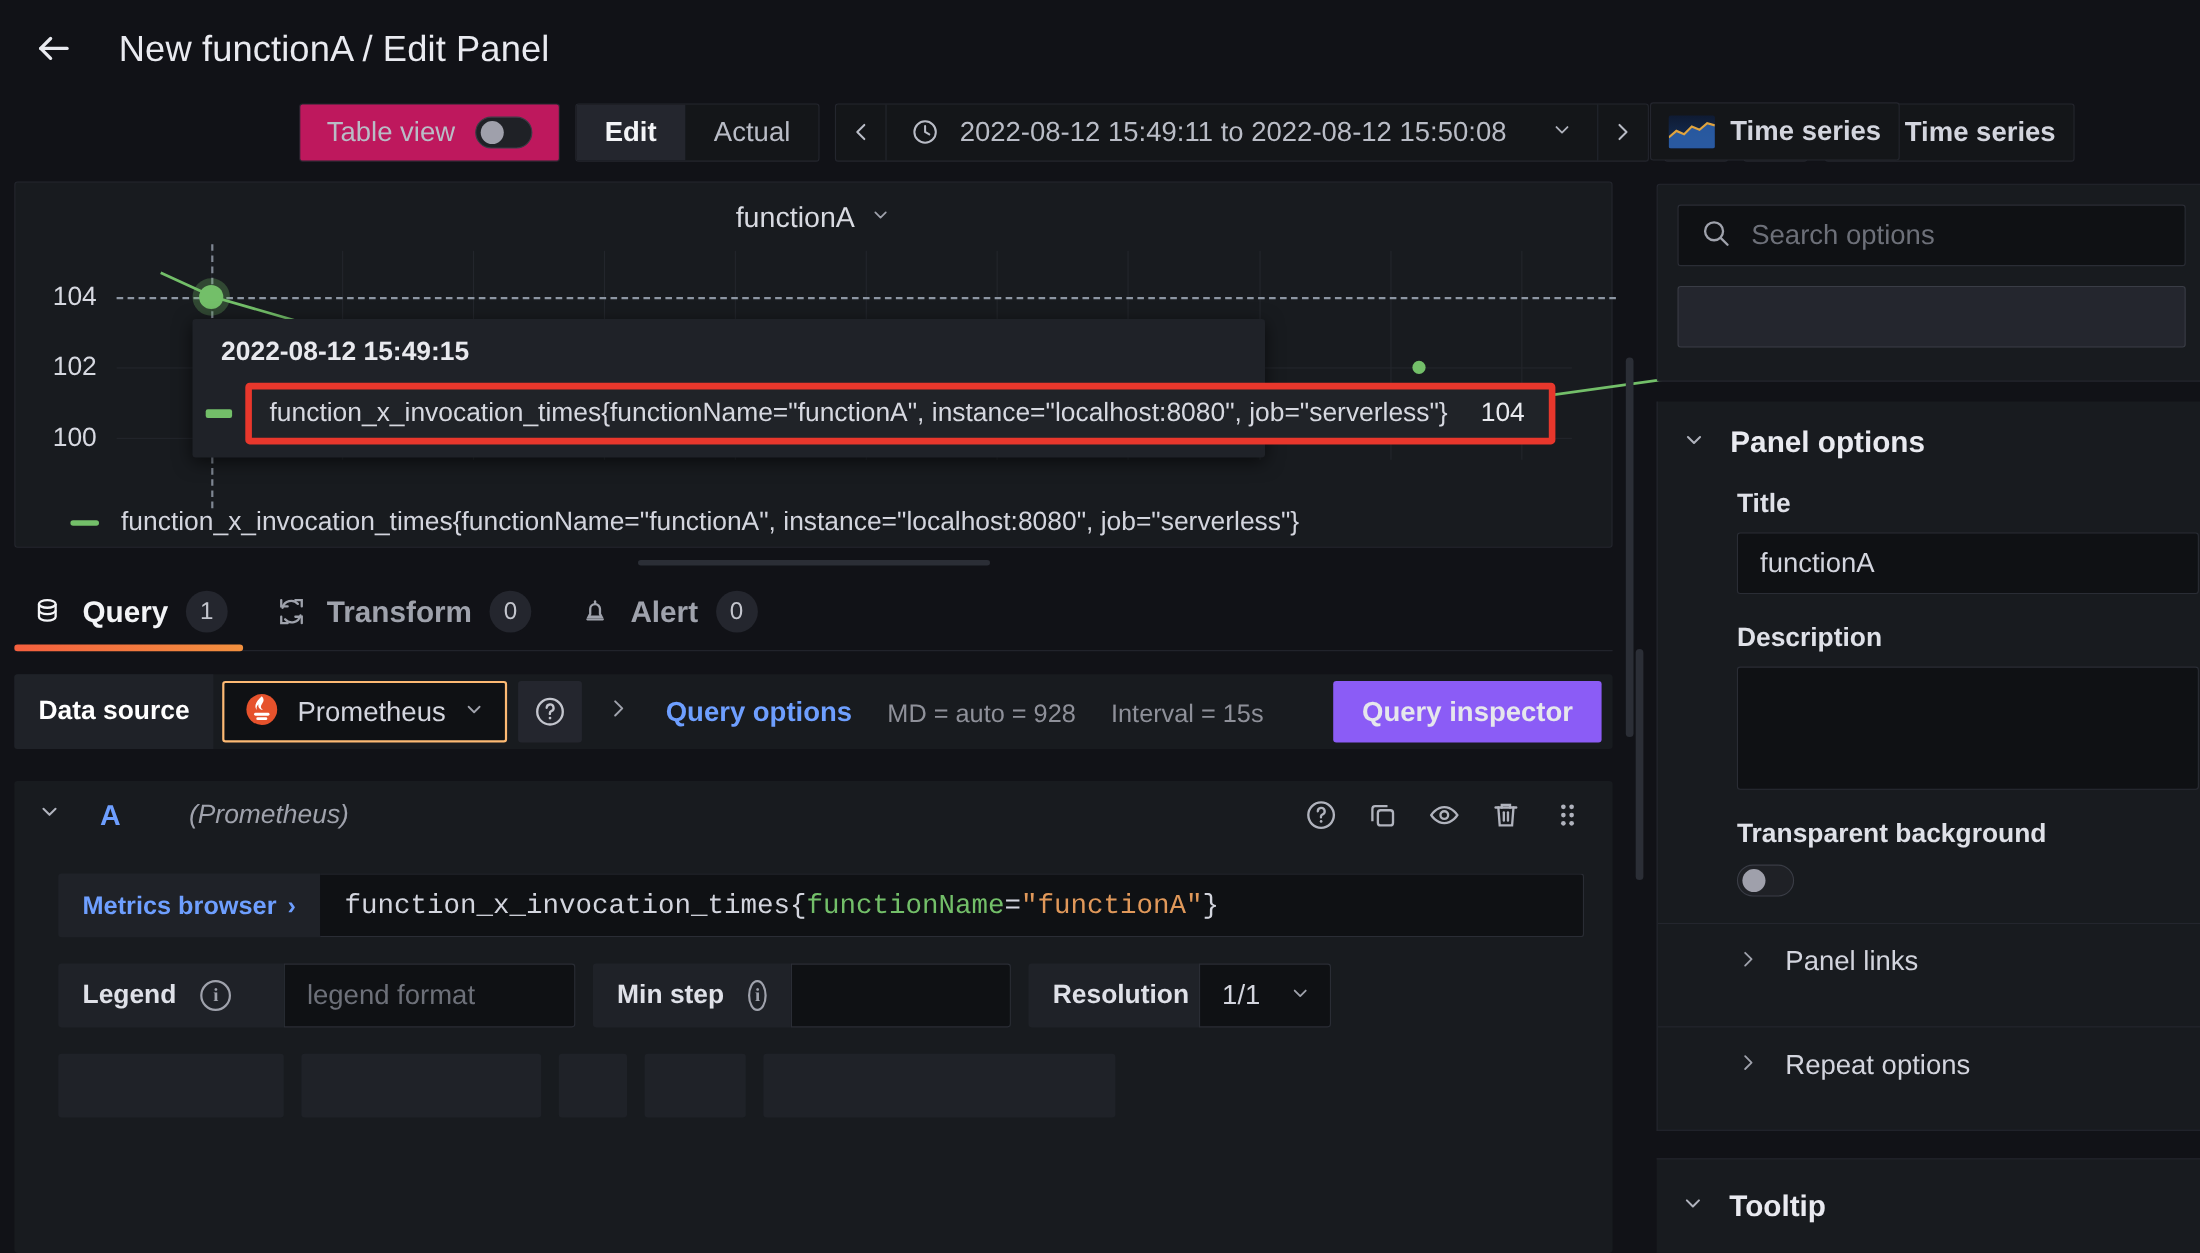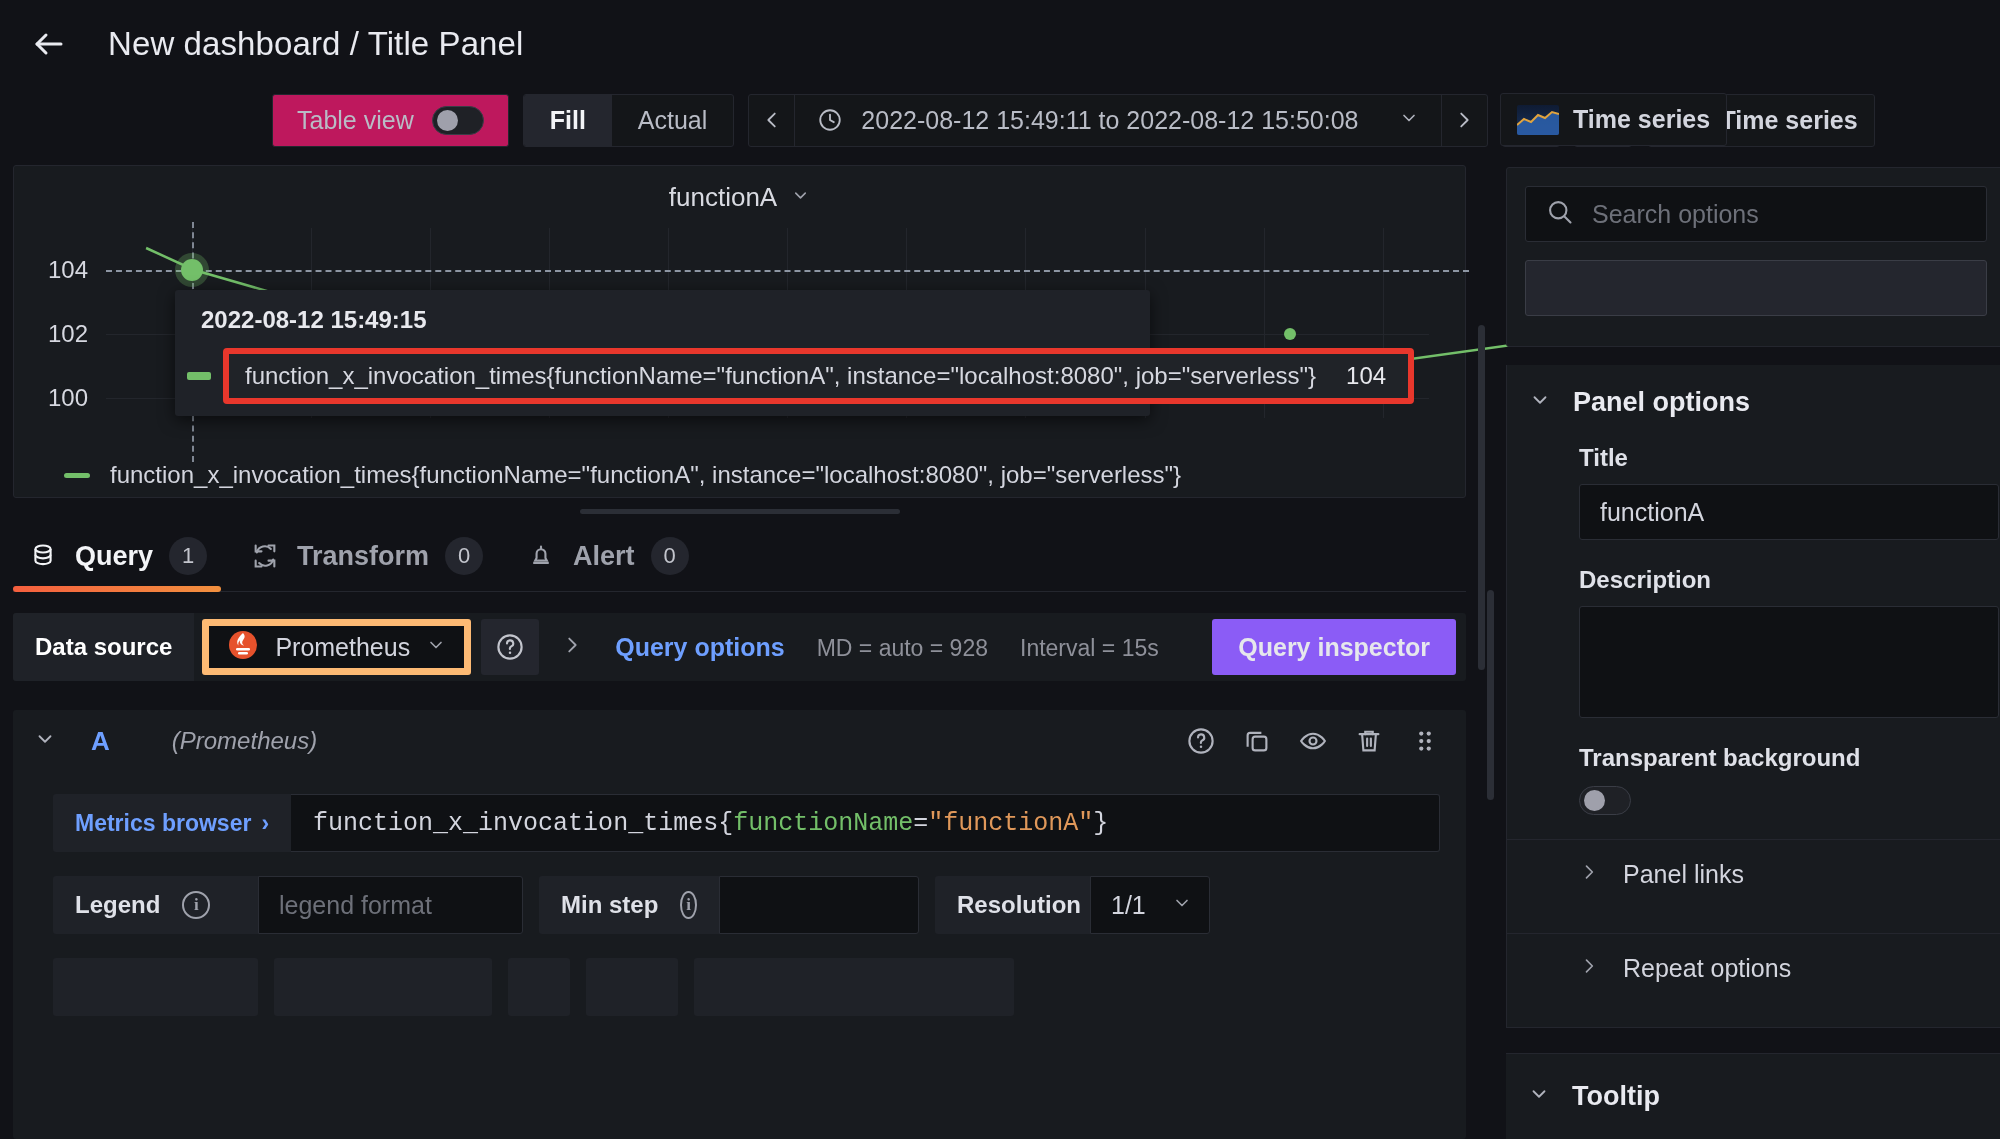--- a/index.html
+++ b/index.html
@@ -88,21 +88,21 @@
   .tab { display: flex; align-items: center; gap: 16px; padding: 0 28px 16px 14px; position: relative; cursor: pointer; }
   .tab .tab-label { font-size: 27px; color: #9fa2ac; font-weight: 600; }
   .tab.active .tab-label { color: #f3f4f7; }
   .tab .badge { min-width: 38px; height: 38px; padding: 0 10px; border-radius: 19px; background: #24262e; color: #c3c5cd; font-size: 22px; display: flex; align-items: center; justify-content: center; }
   .tab.active::after { content: ""; position: absolute; left: 0; right: 14px; bottom: -1px; height: 6px; border-radius: 3px; background: linear-gradient(90deg, #f55f3e, #f2903f); }
   .tab .tico { width: 32px; height: 32px; display: flex; align-items: center; justify-content: center; }
 
   
   .qbar { position: absolute; left: 13px; top: 613px; width: 1453px; height: 68px; background: #181b1f; border-radius: 3px; display: flex; align-items: center; }
   .ds-label { height: 100%; display: flex; align-items: center; padding: 0 22px; font-size: 24px; color: #ffffff; font-weight: 600; background: #1f2228; border-radius: 3px 0 0 3px; }
-  .ds-picker { margin-left: 8px; height: 56px; min-width: 245px; border: 7px solid #fdba74; border-radius: 3px; background: #0f1114; display: flex; align-items: center; gap: 16px; padding: 0 18px; }
+  .ds-picker { margin-left: 8px; height: 56px; min-width: 245px; border: 2px solid #fdba74; border-radius: 3px; background: #0f1114; display: flex; align-items: center; gap: 16px; padding: 0 18px; }
   .ds-name { font-size: 25px; color: #d3d5de; }
   .ds-caret { margin-left: auto; font-size: 17px; color: #9fa2ac; }
   .help-btn { margin-left: 10px; width: 58px; height: 56px; background: #24262e; border-radius: 3px; display: flex; align-items: center; justify-content: center; }
   .qopts { margin-left: 22px; display: flex; align-items: flex-end; gap: 32px; }
   .qopts .arrow { font-size: 24px; color: #9fa2ac; }
   .qopts .qolabel { font-size: 25px; color: #6e9fff; font-weight: 600; }
   .qopts .qometa { font-size: 23px; color: #8e9099; }
   .qinspect { margin-left: auto; margin-right: 10px; height: 56px; background: #8b5cf6; border-radius: 3px; display: flex; align-items: center; padding: 0 26px; font-size: 25px; color: #e6e7ec; font-weight: 600; }
 
   
@@ -162,33 +162,33 @@
 
 <div class="app">
 
   <div class="topbar">
     <div class="back-arrow">
       <svg viewBox="0 0 24 24" fill="none" stroke="#e9eaf0" stroke-width="2" stroke-linecap="round" stroke-linejoin="round">
         <line x1="20" y1="12" x2="4" y2="12"></line>
           <polyline points="10,6 4,12 10,18"></polyline>
       </svg>
     </div>
-    <div class="page-title">New dashboard / Title Panel</div>
+    <div class="page-title">New functionA / Edit Panel</div>
   </div>
 
   <div class="toolbar">
     <div class="table-view">
       <span class="lbl">Table view</span>
       <span class="switch">
           <span class="knob"></span>
         </span>
     </div>
 
     <div class="fillactual">
-      <div class="on">Fill</div>
+      <div class="on">Edit</div>
       <div>Actual</div>
     </div>
 
     <div class="timerange">
       <div class="seg tr-prev">
         <svg viewBox="0 0 24 24" width="22" height="22" fill="none" stroke="#b9bcc6" stroke-width="2" stroke-linecap="round" stroke-linejoin="round">
             <polyline points="15,5 8,12 15,19"></polyline>
           </svg>
       </div>
       <div class="seg tr-main">

